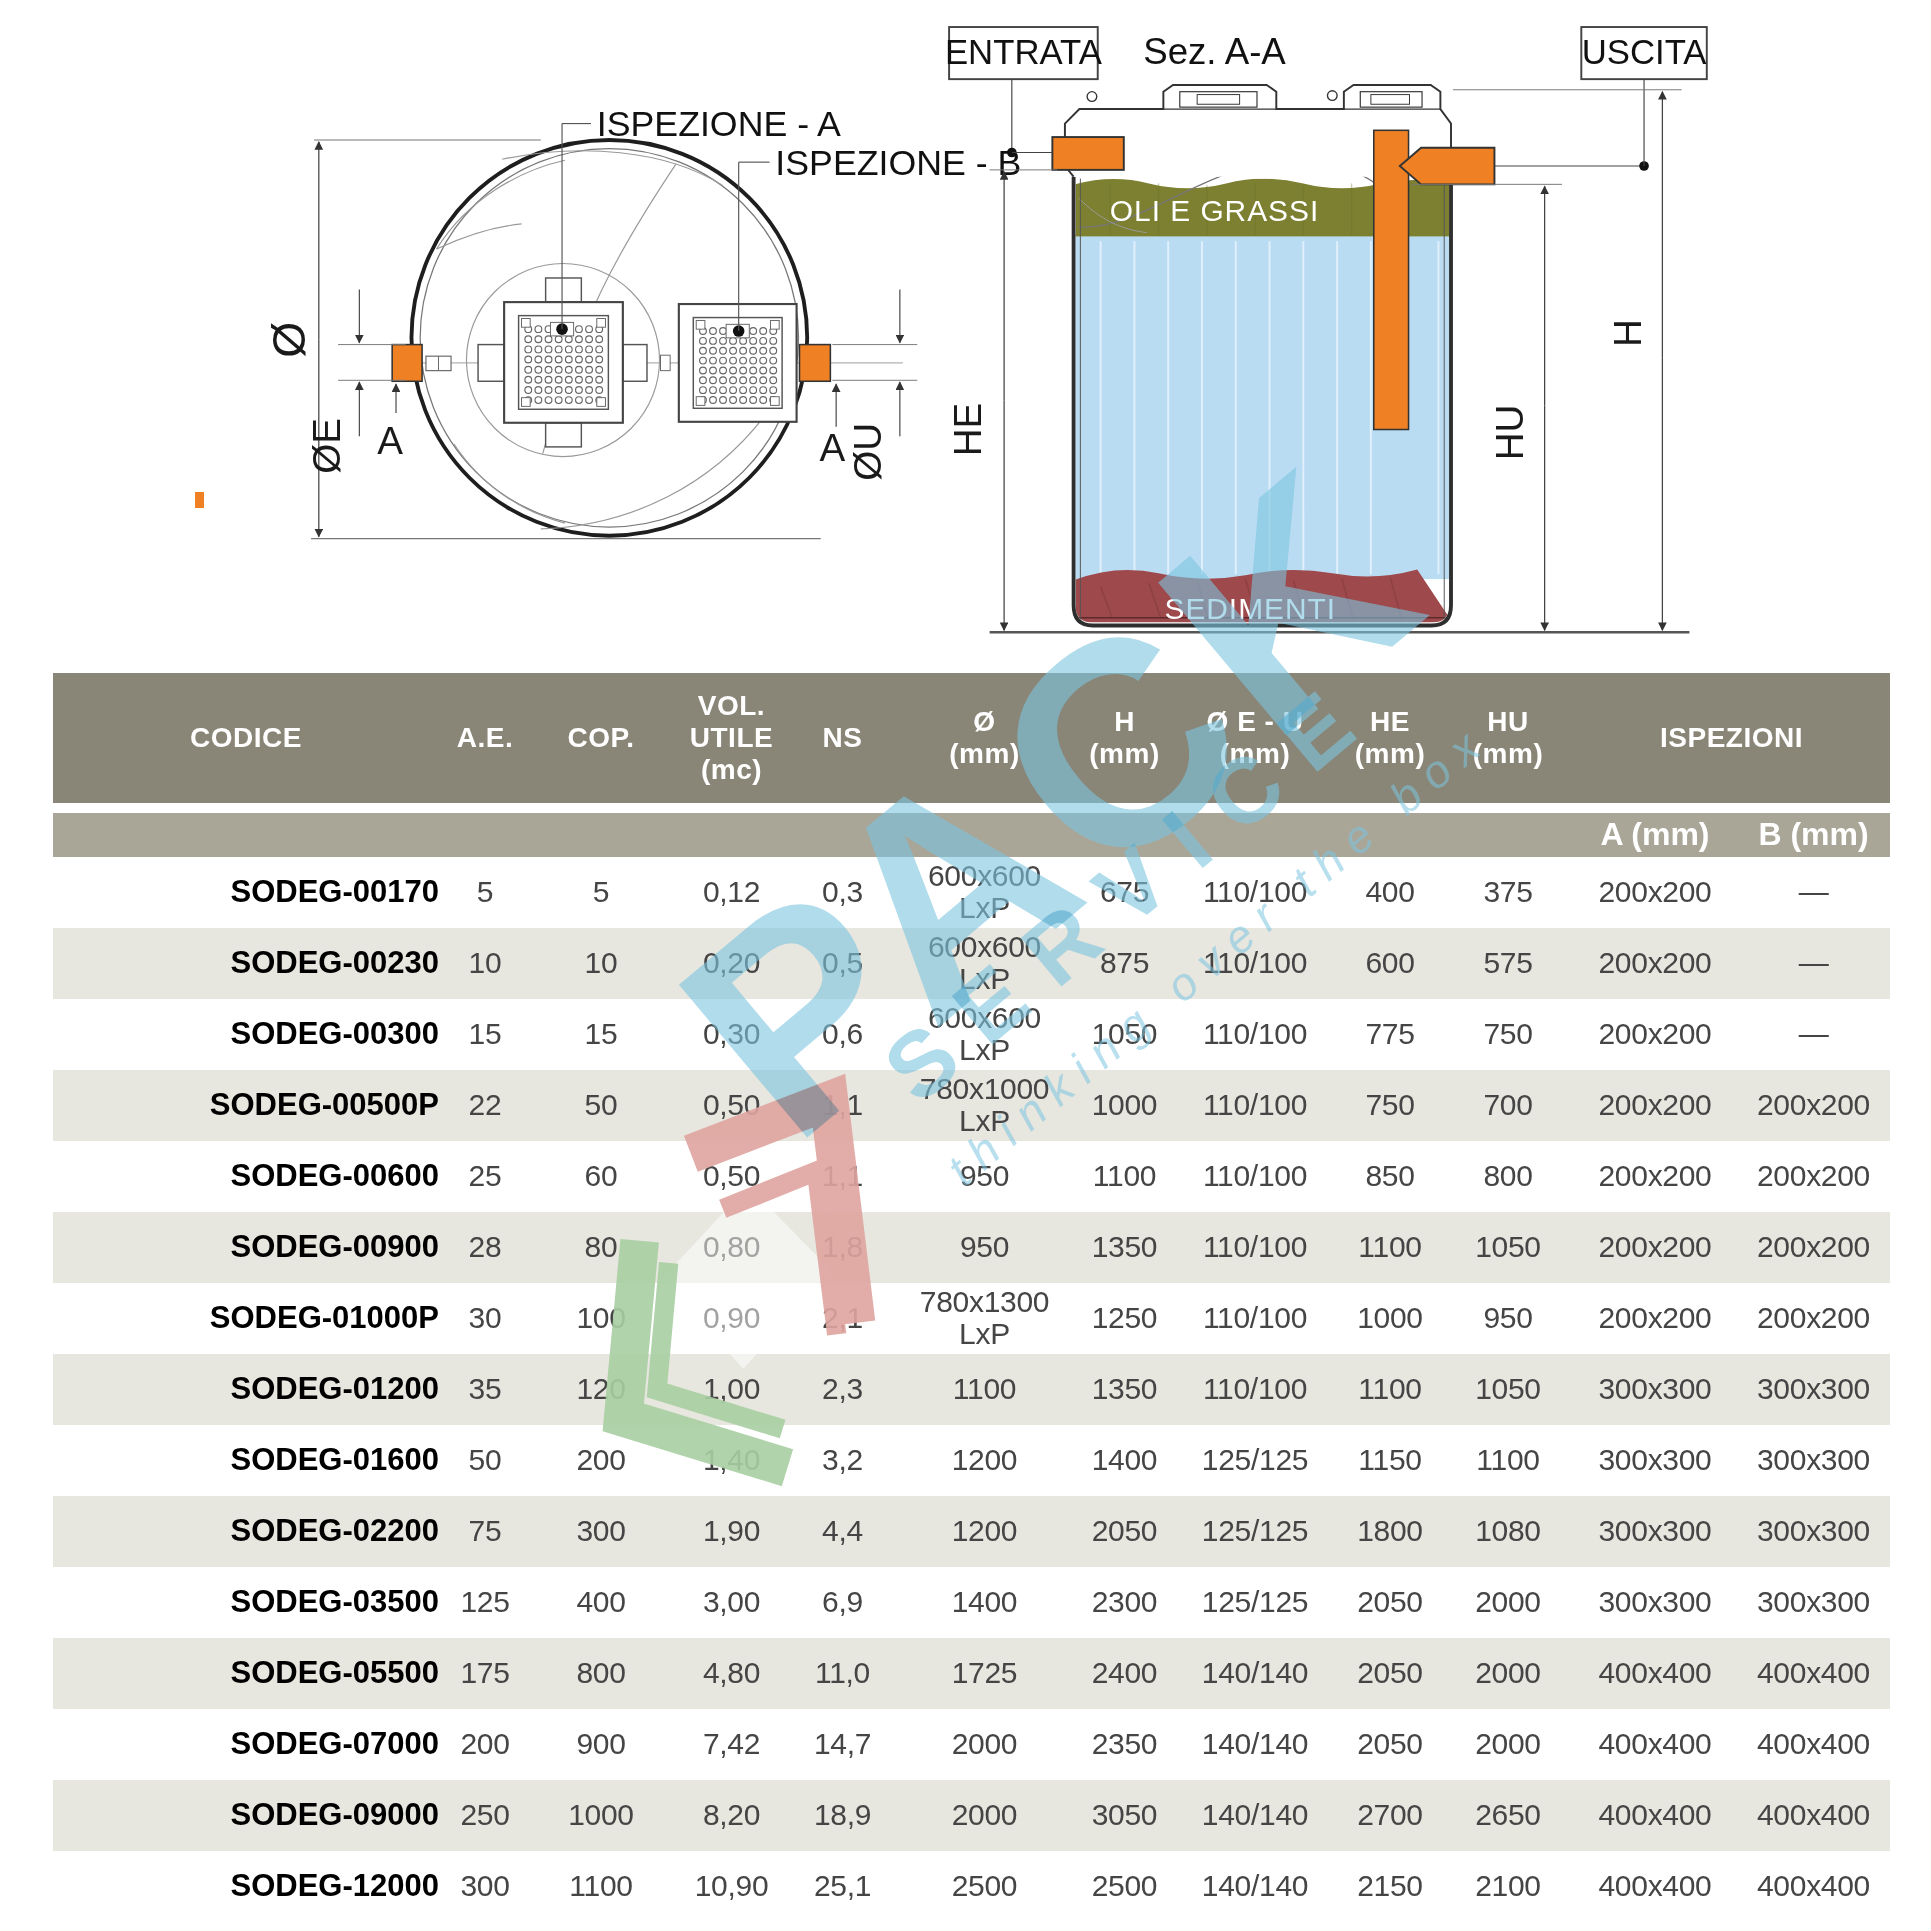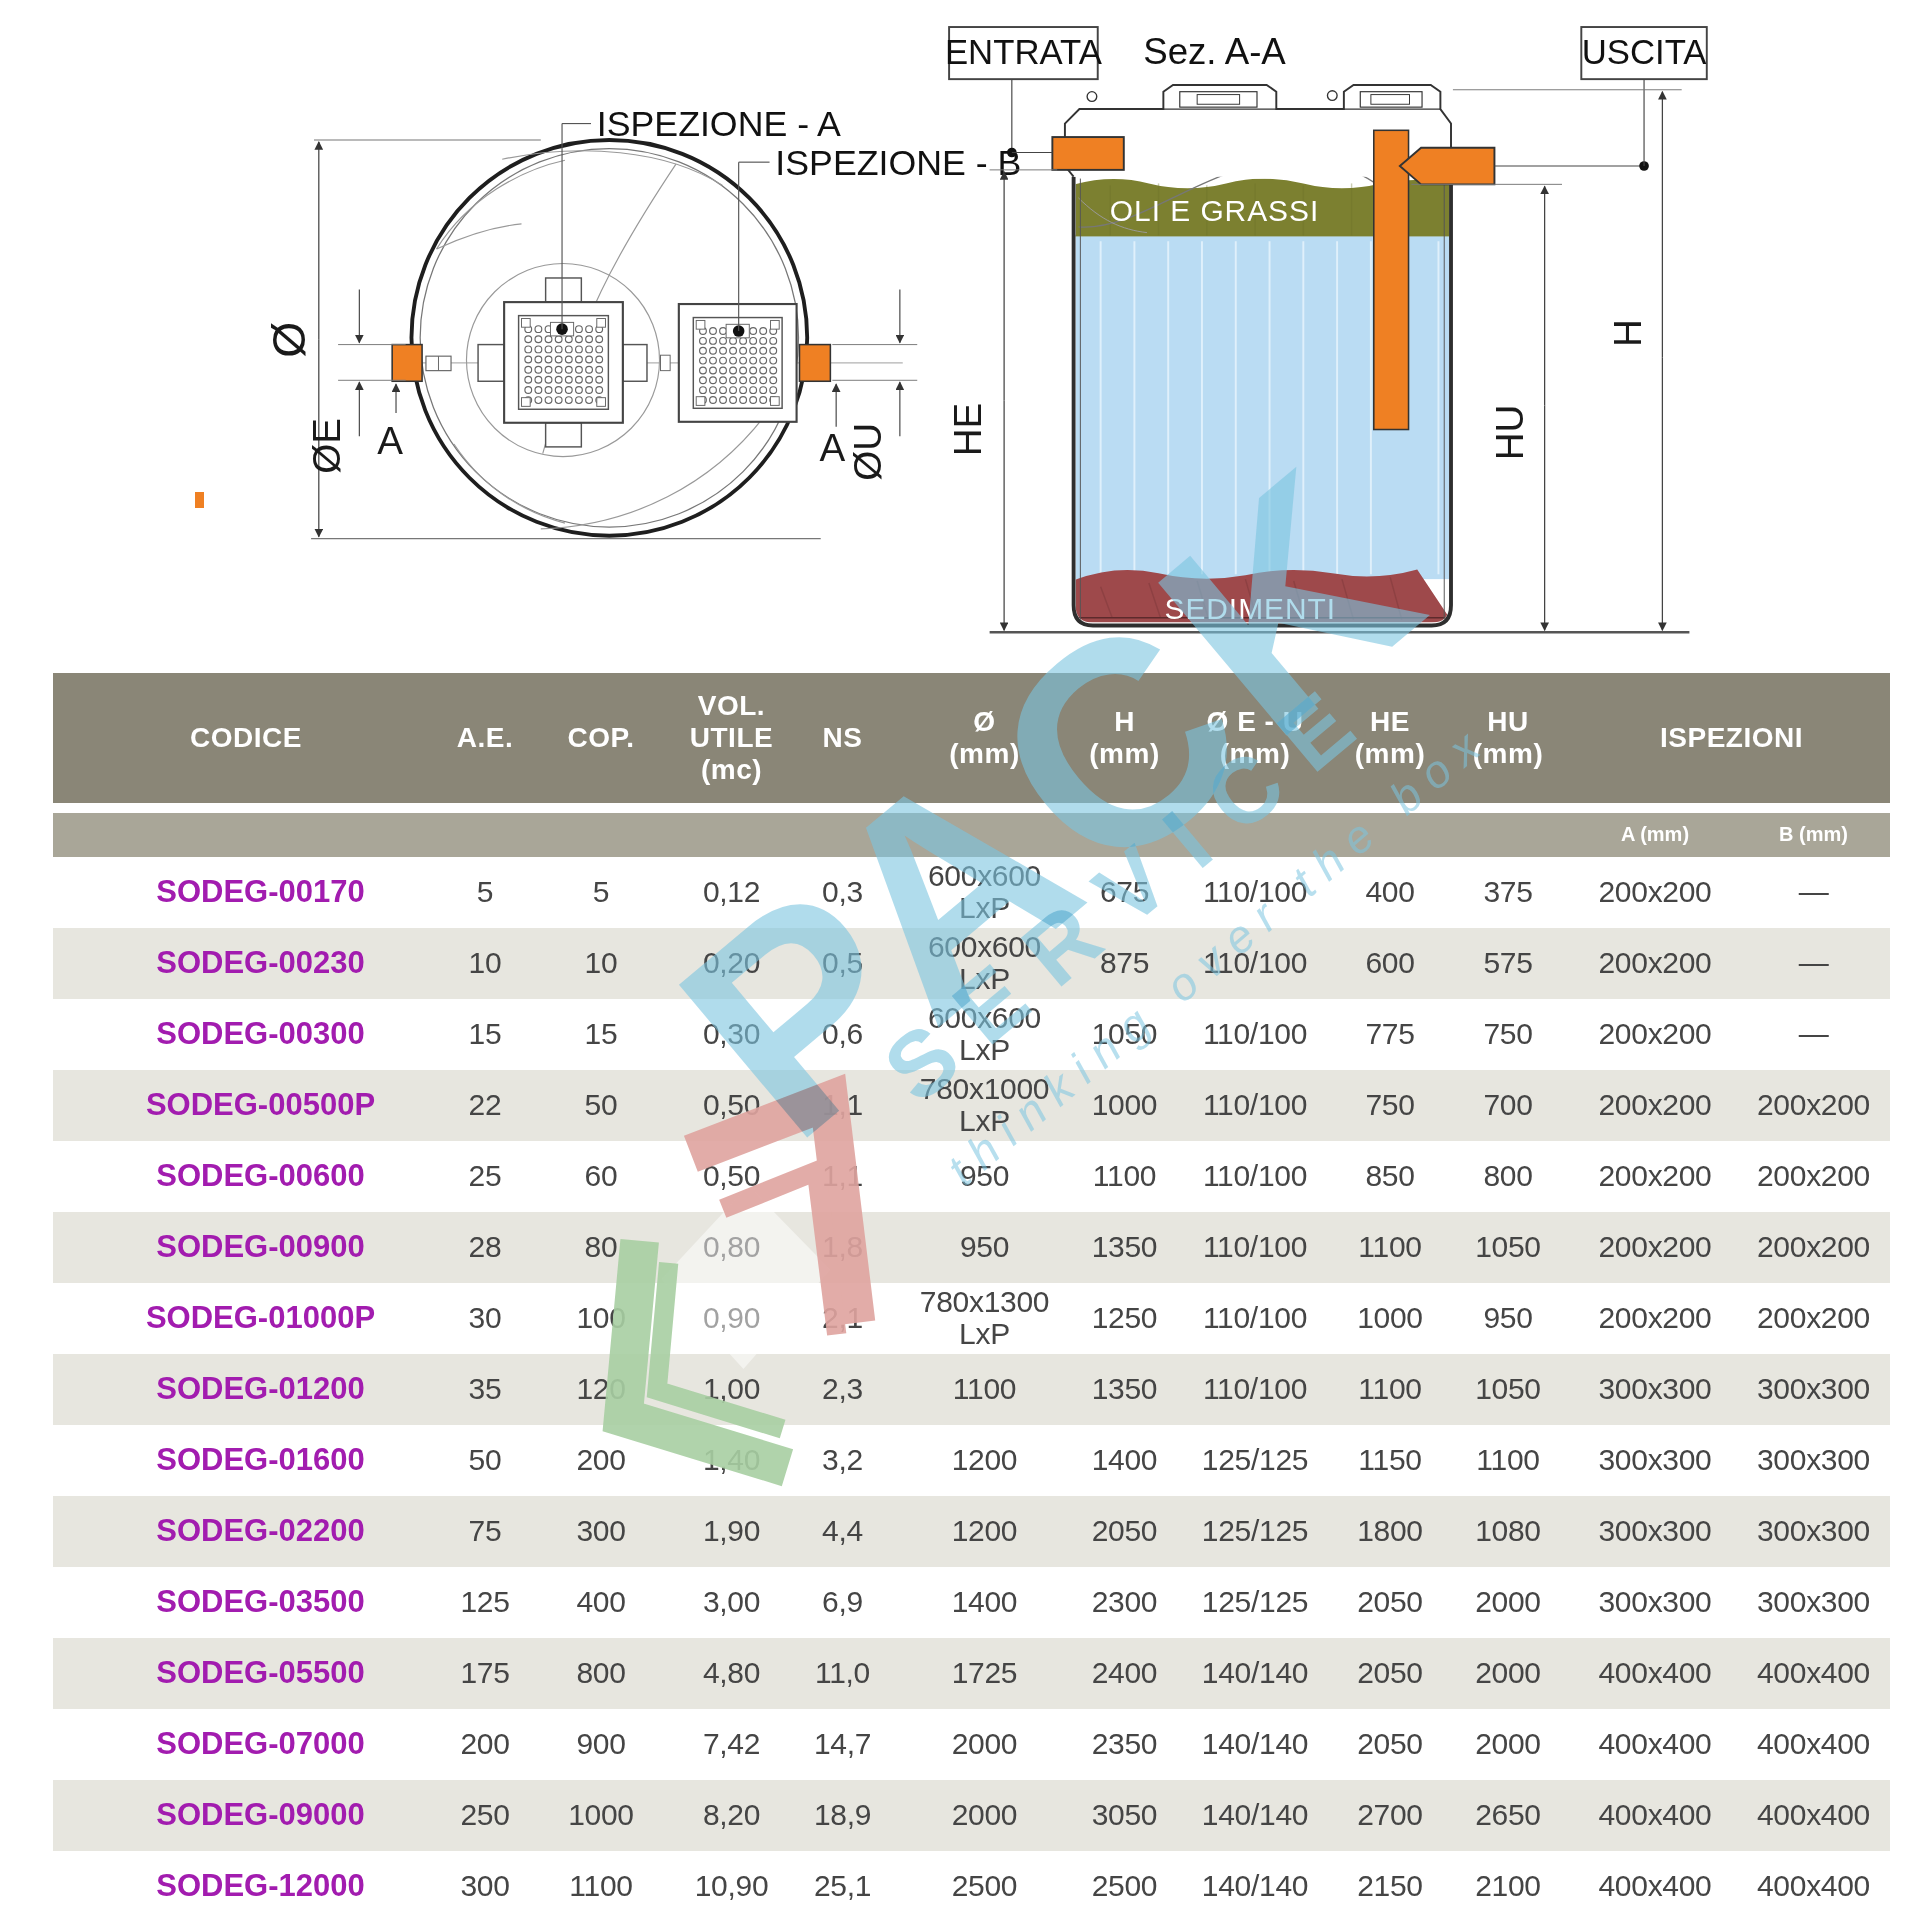--- a/index.html
+++ b/index.html
@@ -9,25 +9,25 @@
   #diagram-svg{position:absolute;left:0;top:0;z-index:1;}
   
   #spec-table{position:absolute;left:53px;top:673px;width:1837px;z-index:1;}
   .grid{display:grid;grid-template-columns:386px 92px 140px 121px 101px 183px 97px 164px 106px 130px 164px 153px;}
   .thead{background:#8a8677;height:130px;}
   .th{color:#fff;font-weight:bold;font-size:28px;letter-spacing:0.5px;display:flex;align-items:center;justify-content:center;
       text-align:center;white-space:pre-line;line-height:32px;font-stretch:condensed;}
   .th-isp{grid-column:11 / span 2;text-align:right;}
   .subhead{background:#a9a698;height:44px;margin-top:9.7px;}
   .sub-spacer{grid-column:1 / span 10;}
-  .sub-cell{color:#fff;font-weight:bold;font-size:20px;display:flex;align-items:center;justify-content:center;font-stretch:condensed;}
+  .sub-cell{color:#fff;font-weight:bold;font-size:32px;display:flex;align-items:center;justify-content:center;font-stretch:condensed;}
   .trow{height:71px;align-items:center;}
   .trow.shaded{background:#e7e6df;}
   .td{font-size:30px;color:#454545;text-align:center;white-space:pre-line;line-height:32px;letter-spacing:-0.3px;font-stretch:condensed;}
-  .td.c-codice{text-align:center;padding-left:29px;font-weight:bold;font-size:31px;color:#a21caf;letter-spacing:0;}
+  .td.c-codice{text-align:right;padding-left:29px;font-weight:bold;font-size:31px;color:#000000;letter-spacing:0;}
   
   #watermark{position:absolute;left:0;top:0;width:1931px;height:1931px;z-index:5;pointer-events:none;}
   .wm-text{position:absolute;transform:translate(-50%,-50%) rotate(-40deg);mix-blend-mode:multiply;
            color:rgba(124,196,224,0.60);font-weight:bold;white-space:nowrap;}
   #wm-pack{left:1052px;top:801px;font-size:290px;letter-spacing:11.6px;}
   #wm-service{left:1130px;top:888px;font-size:92px;letter-spacing:29px;}
   #wm-script{left:1218px;top:954px;font-size:46px;font-style:italic;font-weight:normal;letter-spacing:12.6px;
              color:rgba(124,196,224,0.55);}
   #logo-svg{position:absolute;left:570px;top:1062px;mix-blend-mode:multiply;}
   #logo-diamond{position:absolute;left:0;top:0;}

